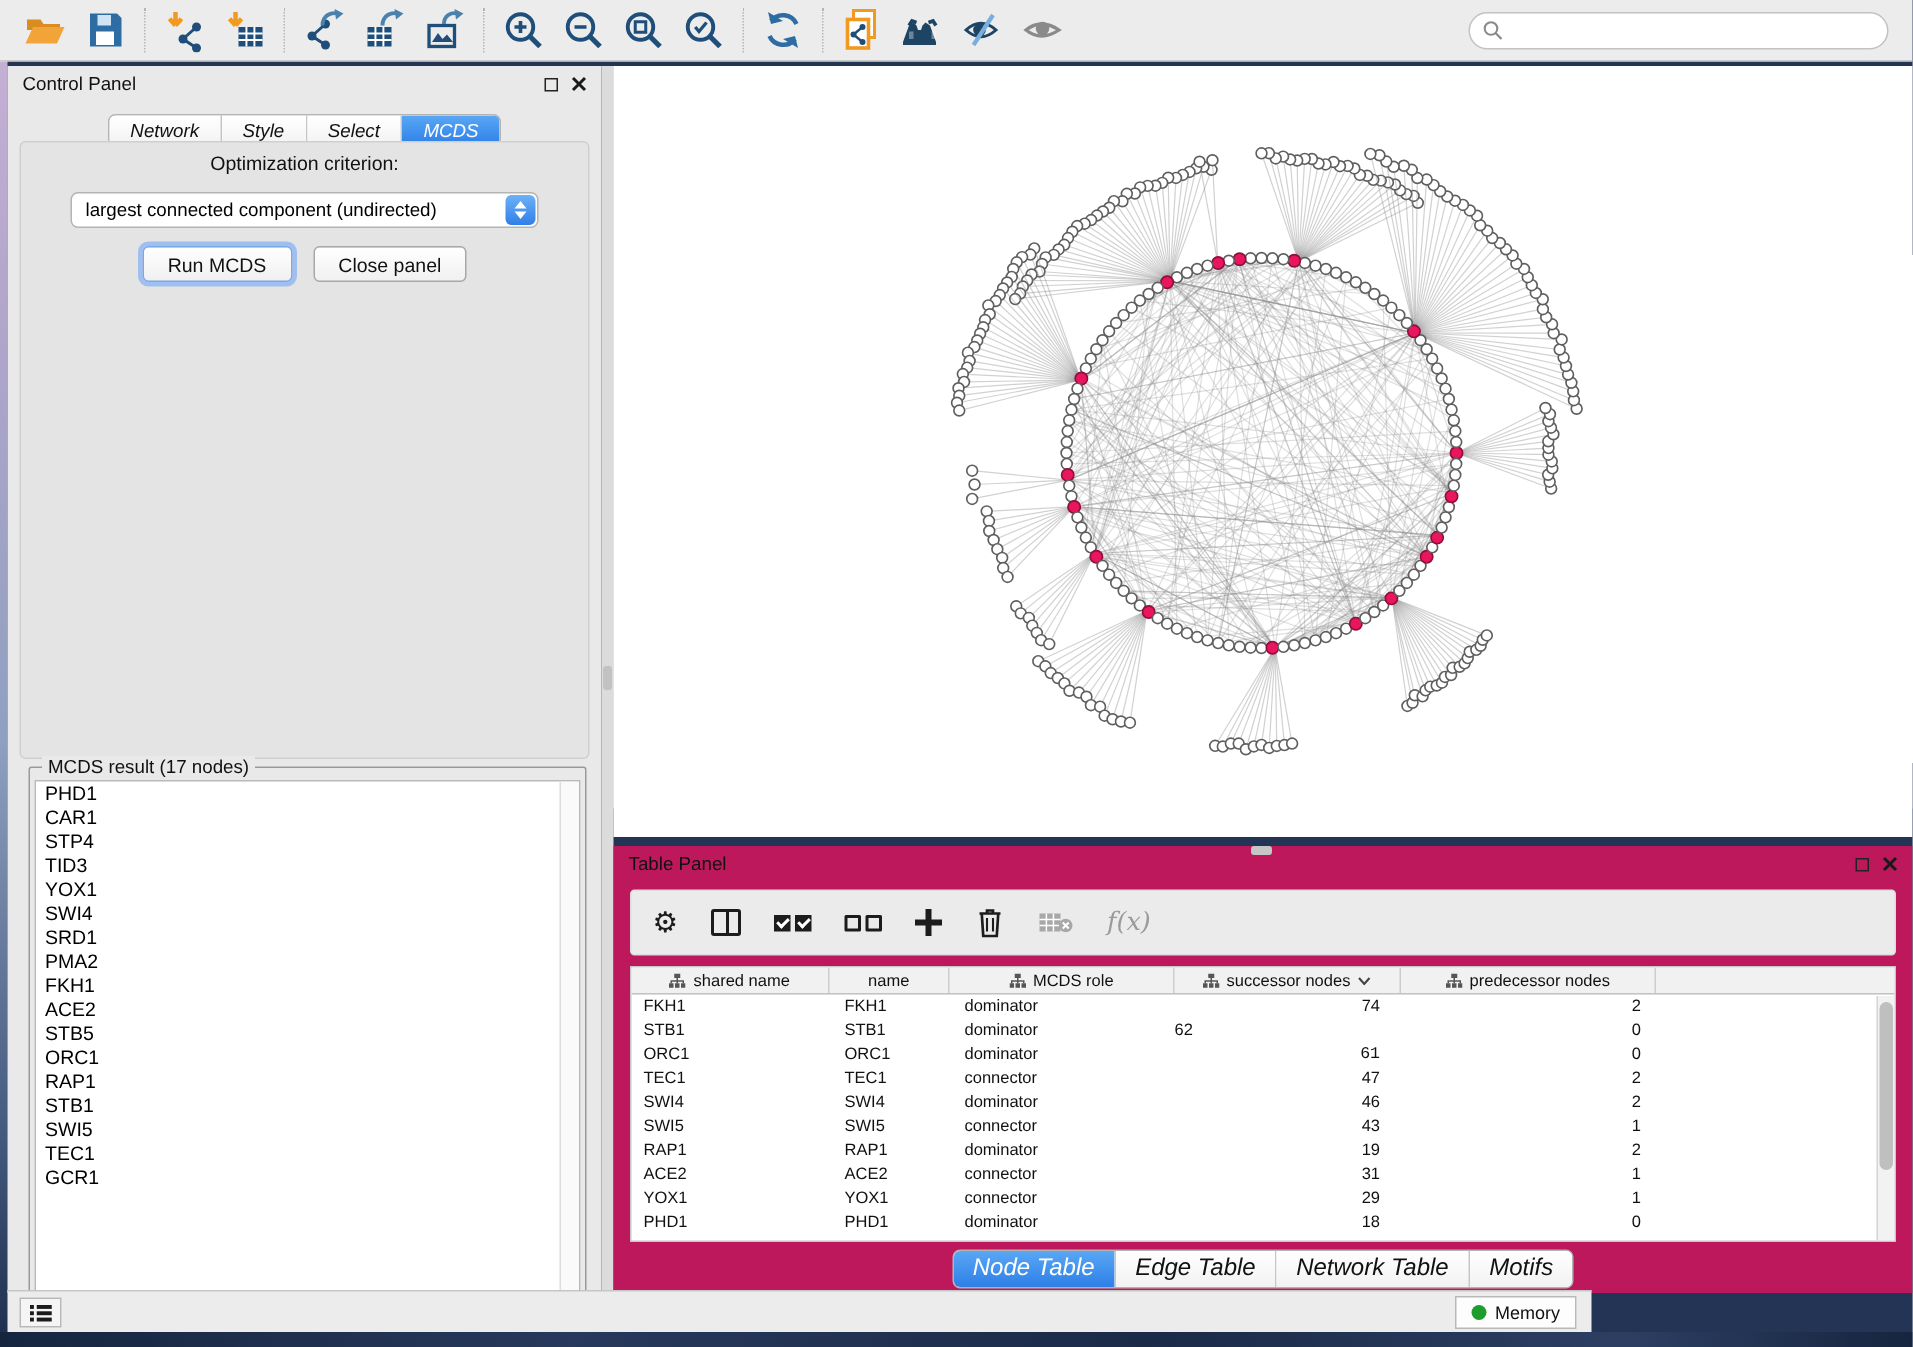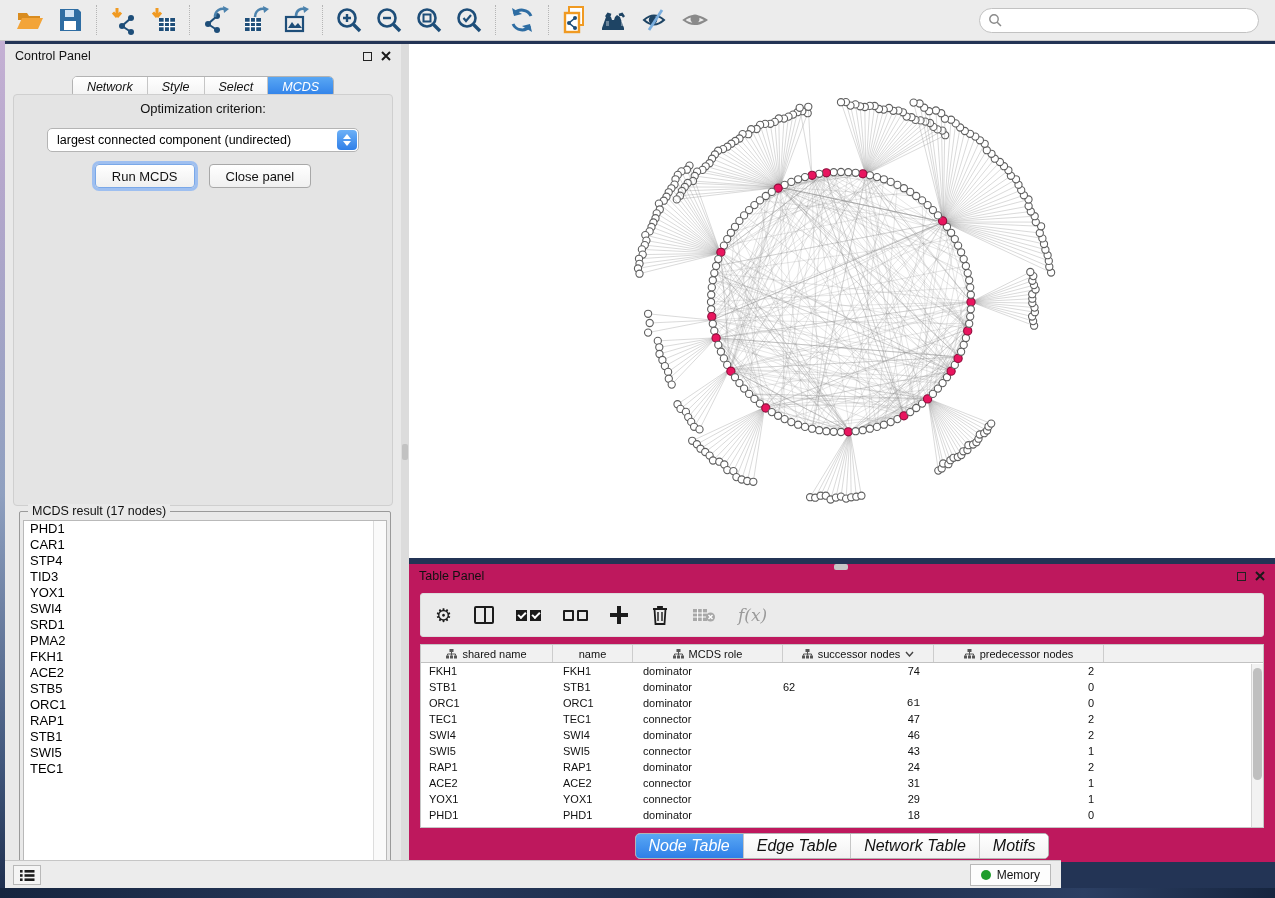--- a/index.html
+++ b/index.html
@@ -306,20 +306,21 @@
             <div class="result-item">SRD1</div>
             <div class="result-item">PMA2</div>
             <div class="result-item">FKH1</div>
             <div class="result-item">ACE2</div>
             <div class="result-item">STB5</div>
             <div class="result-item">ORC1</div>
             <div class="result-item">RAP1</div>
             <div class="result-item">STB1</div>
             <div class="result-item">SWI5</div>
             <div class="result-item">TEC1</div>
+            <div class="result-item">GCR1</div>
           </div>
         <div id="result-scroll"></div>
       </div>
     </div>
   </div>
 
   <div id="v-split">
     <div id="v-split-handle"></div>
   </div>
 
@@ -1291,21 +1292,21 @@
             <div class="td-cell" style="width: 132px; text-align: left; padding: 0px 0px 0px 8px;">SWI5</div>
             <div class="td-cell" style="width: 80px; text-align: left; padding: 0px 0px 0px 10px;">SWI5</div>
             <div class="td-cell" style="width: 150px; text-align: left; padding: 0px 0px 0px 10px;">connector</div>
             <div class="td-cell" style="width: 151px; text-align: right; padding: 0px 14px 0px 0px;">43</div>
             <div class="td-cell" style="width: 170px; text-align: right; padding: 0px 10px 0px 0px;">1</div>
           </div>
           <div class="tbl-row">
             <div class="td-cell" style="width: 132px; text-align: left; padding: 0px 0px 0px 8px;">RAP1</div>
             <div class="td-cell" style="width: 80px; text-align: left; padding: 0px 0px 0px 10px;">RAP1</div>
             <div class="td-cell" style="width: 150px; text-align: left; padding: 0px 0px 0px 10px;">dominator</div>
-            <div class="td-cell" style="width: 151px; text-align: right; padding: 0px 14px 0px 0px;">24</div>
+            <div class="td-cell" style="width: 151px; text-align: right; padding: 0px 14px 0px 0px;">19</div>
             <div class="td-cell" style="width: 170px; text-align: right; padding: 0px 10px 0px 0px;">2</div>
           </div>
           <div class="tbl-row">
             <div class="td-cell" style="width: 132px; text-align: left; padding: 0px 0px 0px 8px;">ACE2</div>
             <div class="td-cell" style="width: 80px; text-align: left; padding: 0px 0px 0px 10px;">ACE2</div>
             <div class="td-cell" style="width: 150px; text-align: left; padding: 0px 0px 0px 10px;">connector</div>
             <div class="td-cell" style="width: 151px; text-align: right; padding: 0px 14px 0px 0px;">31</div>
             <div class="td-cell" style="width: 170px; text-align: right; padding: 0px 10px 0px 0px;">1</div>
           </div>
           <div class="tbl-row">

